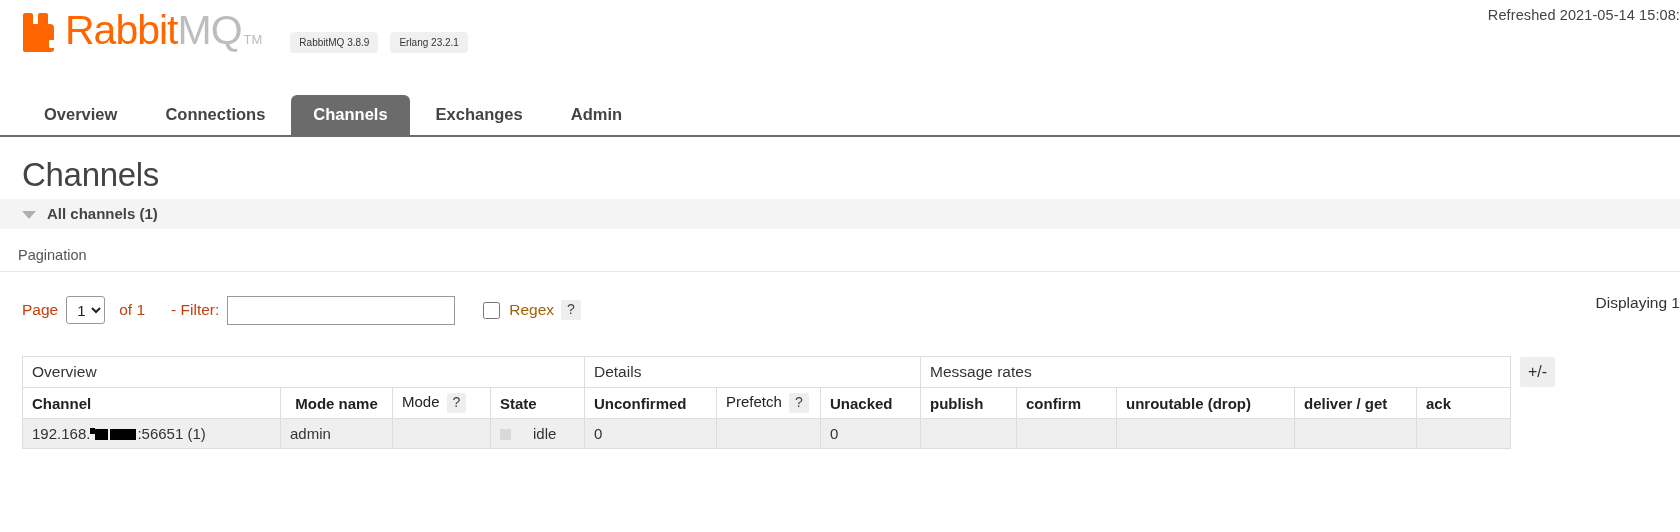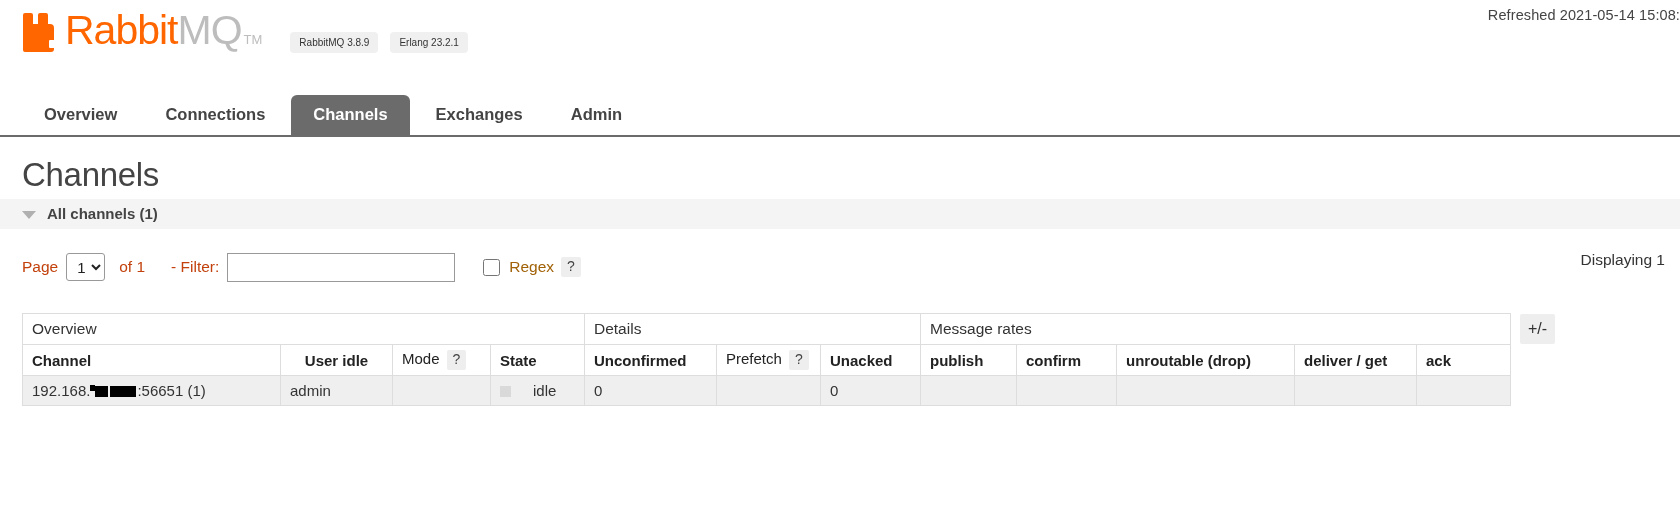--- a/index.html
+++ b/index.html
@@ -223,21 +223,21 @@
     color: #444;
     font-size: 14px;
     padding: 2px 6px 3px 6px;
     margin-left: 7px;
     border-radius: 2px;
     cursor: pointer;
     line-height: 15px;
   }
   #displaying-count {
     position: absolute;
-    right: 15px;
+    right: 0;
     top: 22px;
     font-size: 15.5px;
     color: #333;
     white-space: nowrap;
   }
 
   
   #table-wrap {
     margin: 26px 0 0 22px;
     display: flex;
@@ -371,20 +371,21 @@
 <div id="page-body">
 
   <h1 id="page-title">Channels</h1>
 
   <div class="section-bar">
     <span class="collapse-arrow"></span>
     <span>All channels (1)</span>
   </div>
 
   <div id="pagination-section">
+    <div id="pagination-label">Pagination</div>
 
     <div id="pagination-controls">
       <span class="pg-text">Page</span>
 
       <select id="page-select">
         <option>1</option>
       </select>
 
       <span class="pg-text" id="of-count">of 1</span>
 
@@ -417,21 +418,21 @@
         <col style="width:94px">
       </colgroup>
       <thead>
         <tr class="group-row">
           <th colspan="4">Overview</th>
           <th colspan="3">Details</th>
           <th colspan="5">Message rates</th>
         </tr>
         <tr class="col-row">
           <th>Channel</th>
-          <th style="text-align:center">User idle</th>
+          <th style="text-align:center">Mode name</th>
           <th class="nosort"><span>Mode</span><span class="help-badge">?</span></th>
           <th>State</th>
           <th>Unconfirmed</th>
           <th class="nosort"><span>Prefetch</span><span class="help-badge">?</span></th>
           <th>Unacked</th>
           <th>publish</th>
           <th>confirm</th>
           <th>unroutable (drop)</th>
           <th>deliver / get</th>
           <th>ack</th>

